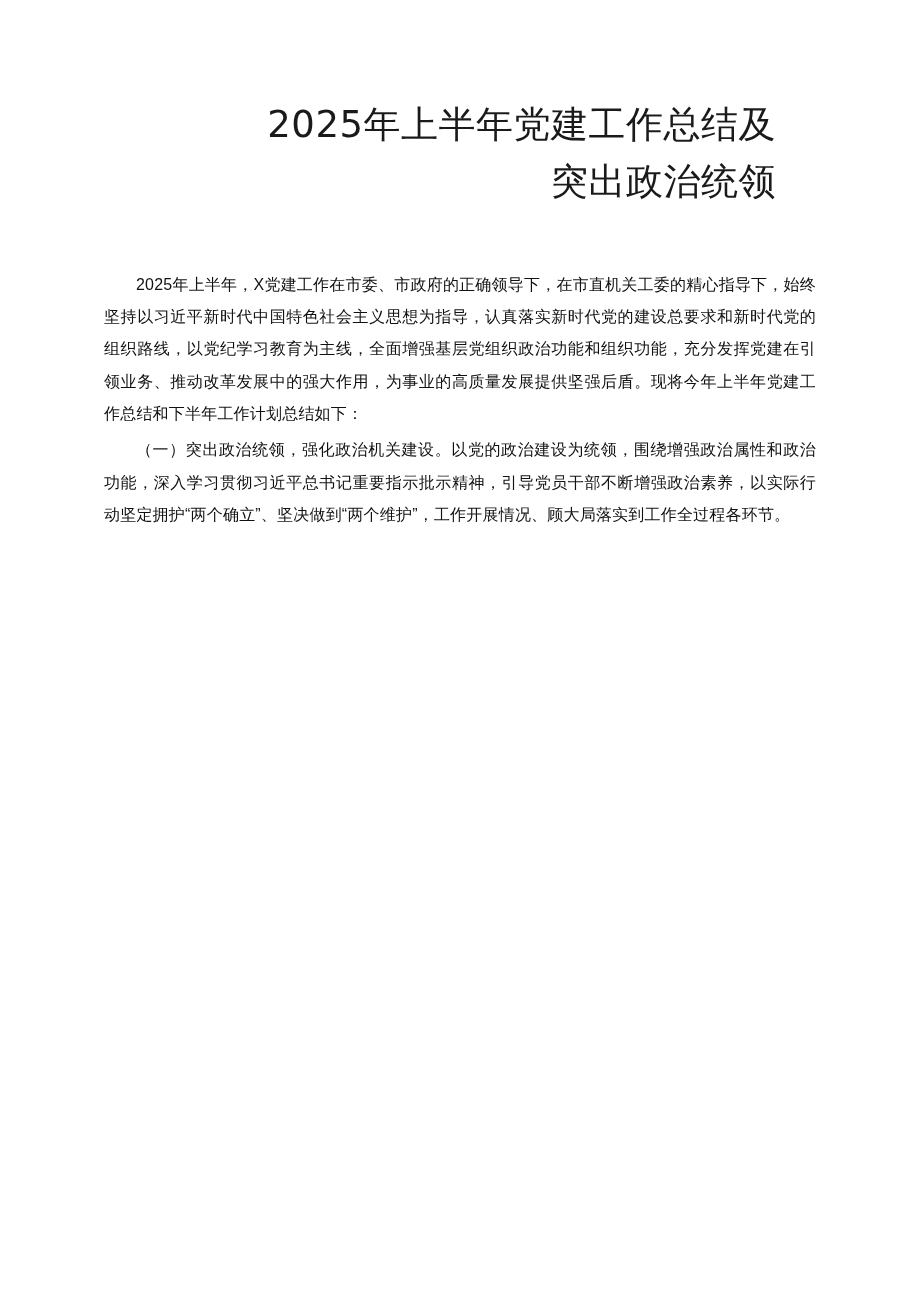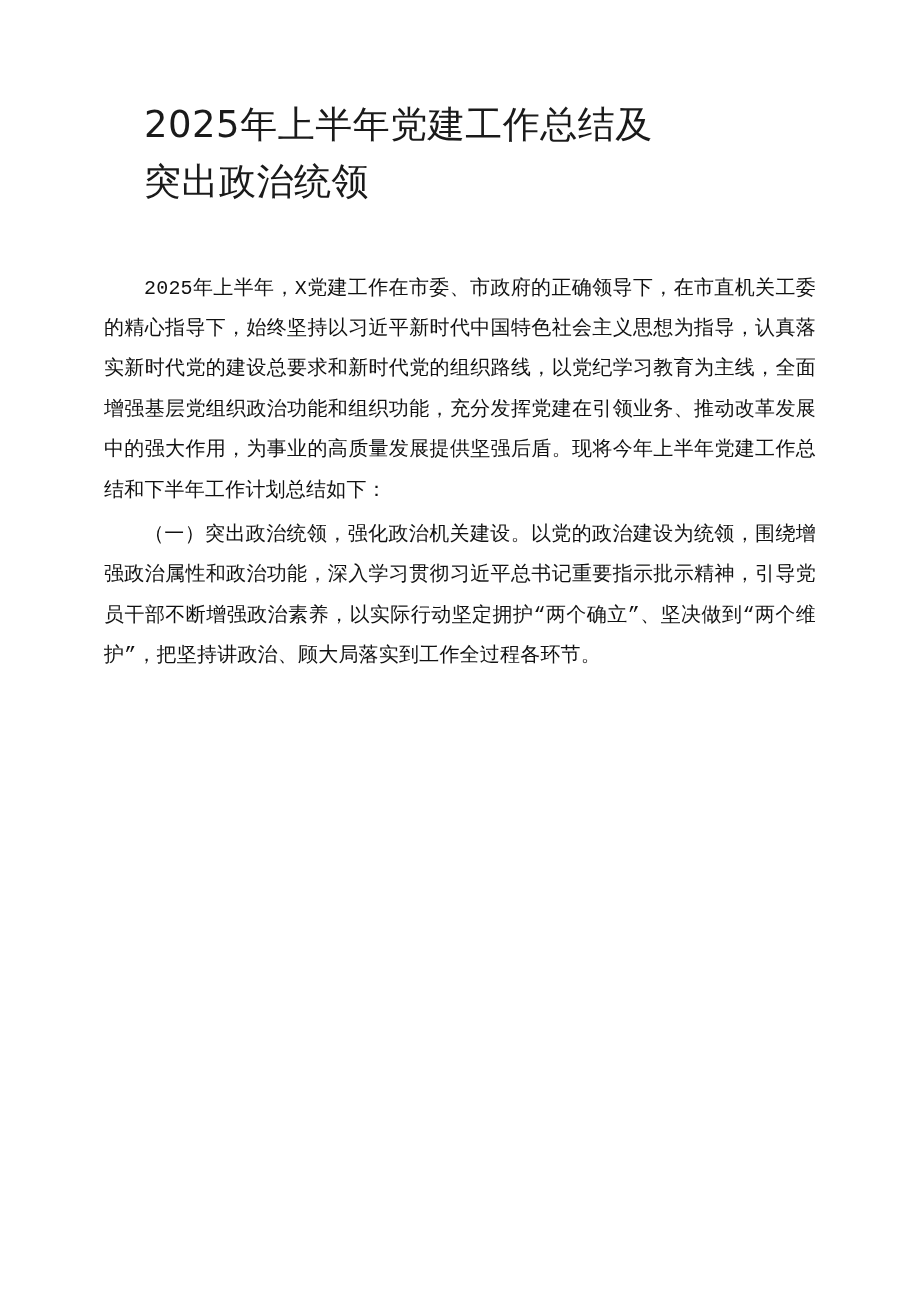--- a/index.html
+++ b/index.html
@@ -14,35 +14,35 @@
     color: #000000;
   }
   .page {
     width: 920px;
     min-height: 1301px;
     box-sizing: border-box;
     padding: 96px 104px 40px 104px;
     background: #ffffff;
   }
   .doc-title {
-    text-align: left;
+    text-align: right;
     font-family: "DejaVu Sans", "Liberation Sans", sans-serif;
     font-size: 37px;
     line-height: 1.55;
     font-weight: 400;
     letter-spacing: 0.5px;
     color: #1a1a1a;
     margin: 0 40px 0 40px;
   }
   .title-spacer {
     height: 58px;
   }
   .para {
-    font-family: Liberation Mono, monospace;
-    font-size: 20px;
+    font-family: Liberation Sans, sans-serif;
+    font-size: 16px;
     line-height: 2.02;
     text-align: justify;
     text-justify: inter-ideograph;
     margin: 0 0 4px 0;
     text-indent: 2em;
     color: #111111;
     letter-spacing: 0.2px;
   }
   .para.heading {
     text-indent: 2em;
@@ -54,15 +54,15 @@
 <div class="page">
 
   <h1 class="doc-title">
     <div>2025年上半年党建工作总结及</div>
     <div>突出政治统领</div>
   </h1>
 
   <div class="title-spacer"></div>
 
   <p class="para">2025年上半年，X党建工作在市委、市政府的正确领导下，在市直机关工委的精心指导下，始终坚持以习近平新时代中国特色社会主义思想为指导，认真落实新时代党的建设总要求和新时代党的组织路线，以党纪学习教育为主线，全面增强基层党组织政治功能和组织功能，充分发挥党建在引领业务、推动改革发展中的强大作用，为事业的高质量发展提供坚强后盾。现将今年上半年党建工作总结和下半年工作计划总结如下：</p>
-  <p class="para">（一）突出政治统领，强化政治机关建设。以党的政治建设为统领，围绕增强政治属性和政治功能，深入学习贯彻习近平总书记重要指示批示精神，引导党员干部不断增强政治素养，以实际行动坚定拥护“两个确立”、坚决做到“两个维护”，把坚持讲政治、顾大局落实到工作全过程各环节。</p>
+  <p class="para">（一）突出政治统领，强化政治机关建设。以党的政治建设为统领，围绕增强政治属性和政治功能，深入学习贯彻习近平总书记重要指示批示精神，引导党员干部不断增强政治素养，以实际行动坚定拥护“两个确立”、坚决做到“两个维护”，工作开展情况、顾大局落实到工作全过程各环节。</p>
 
 </div>
 
 </body></html>

